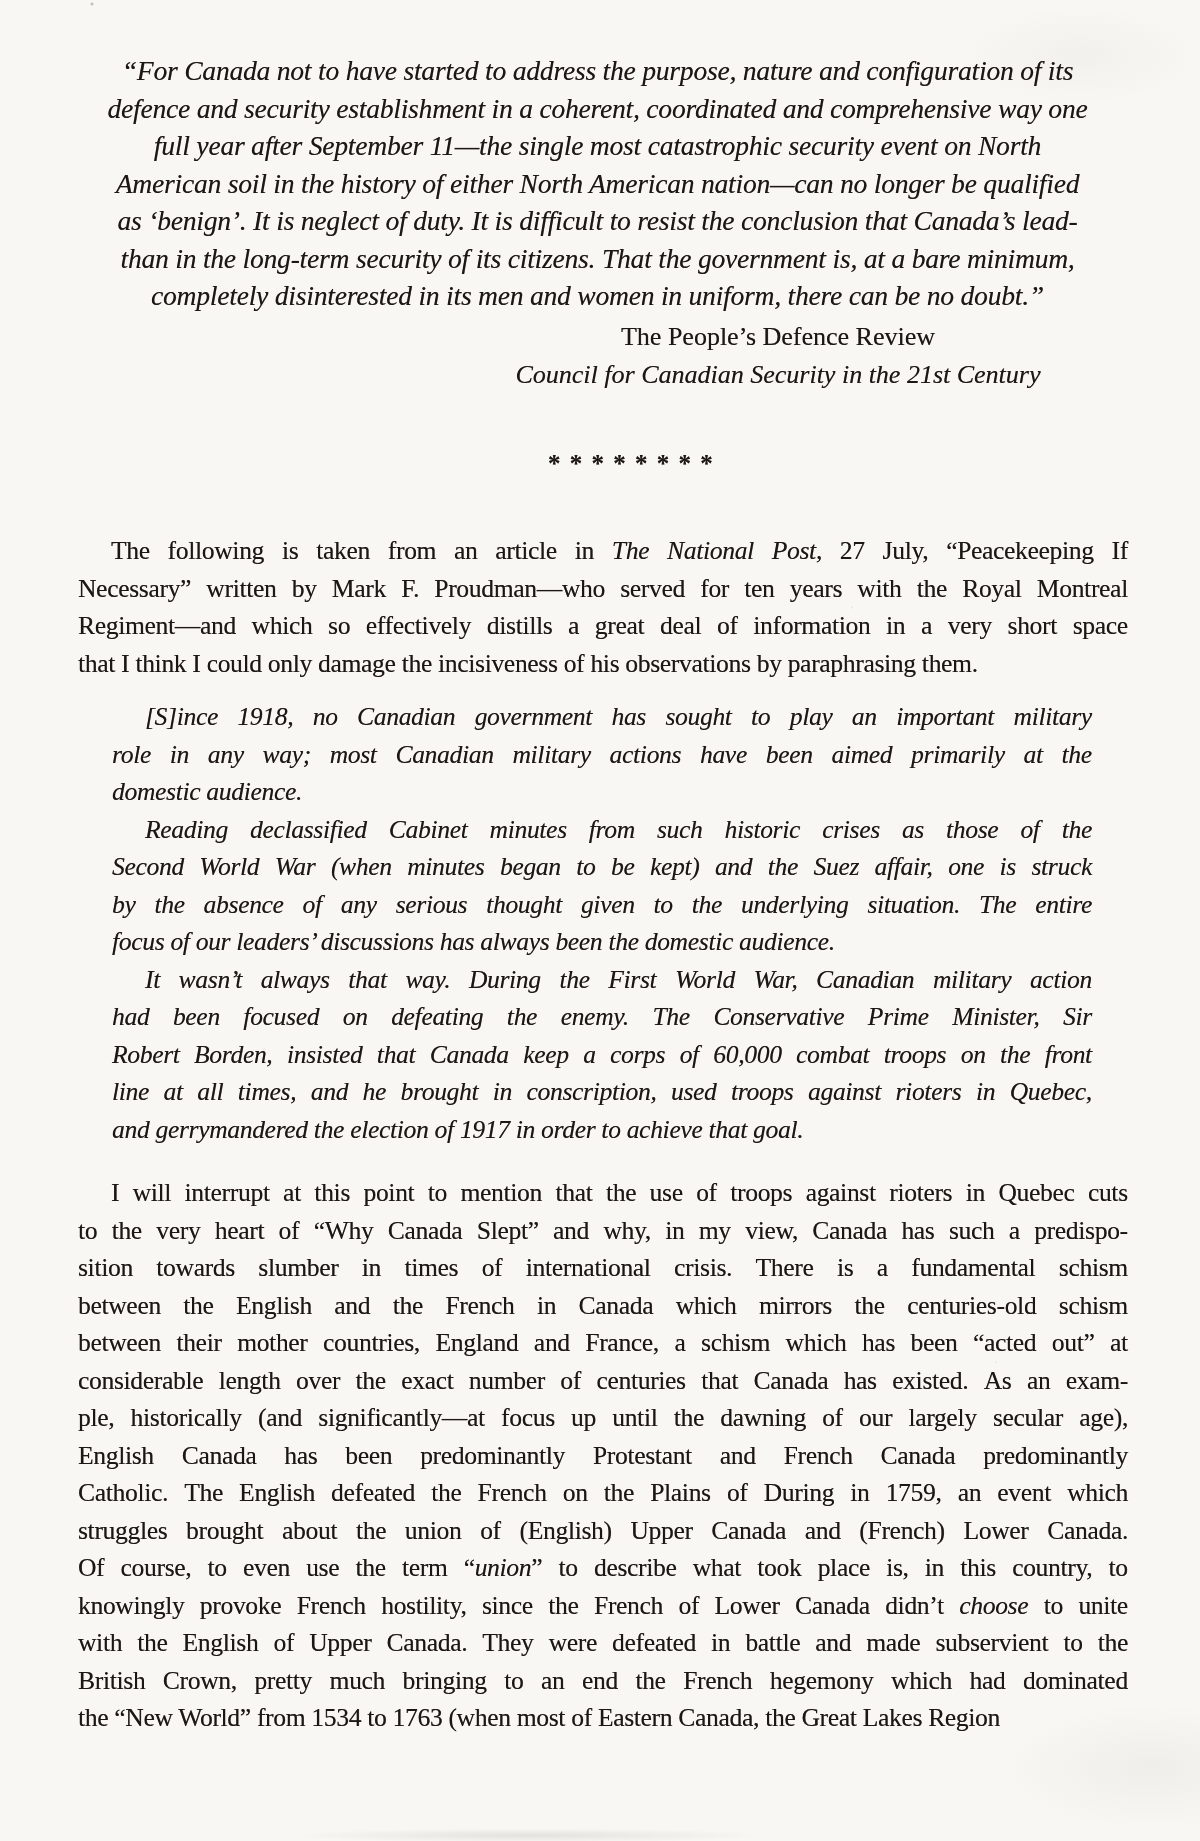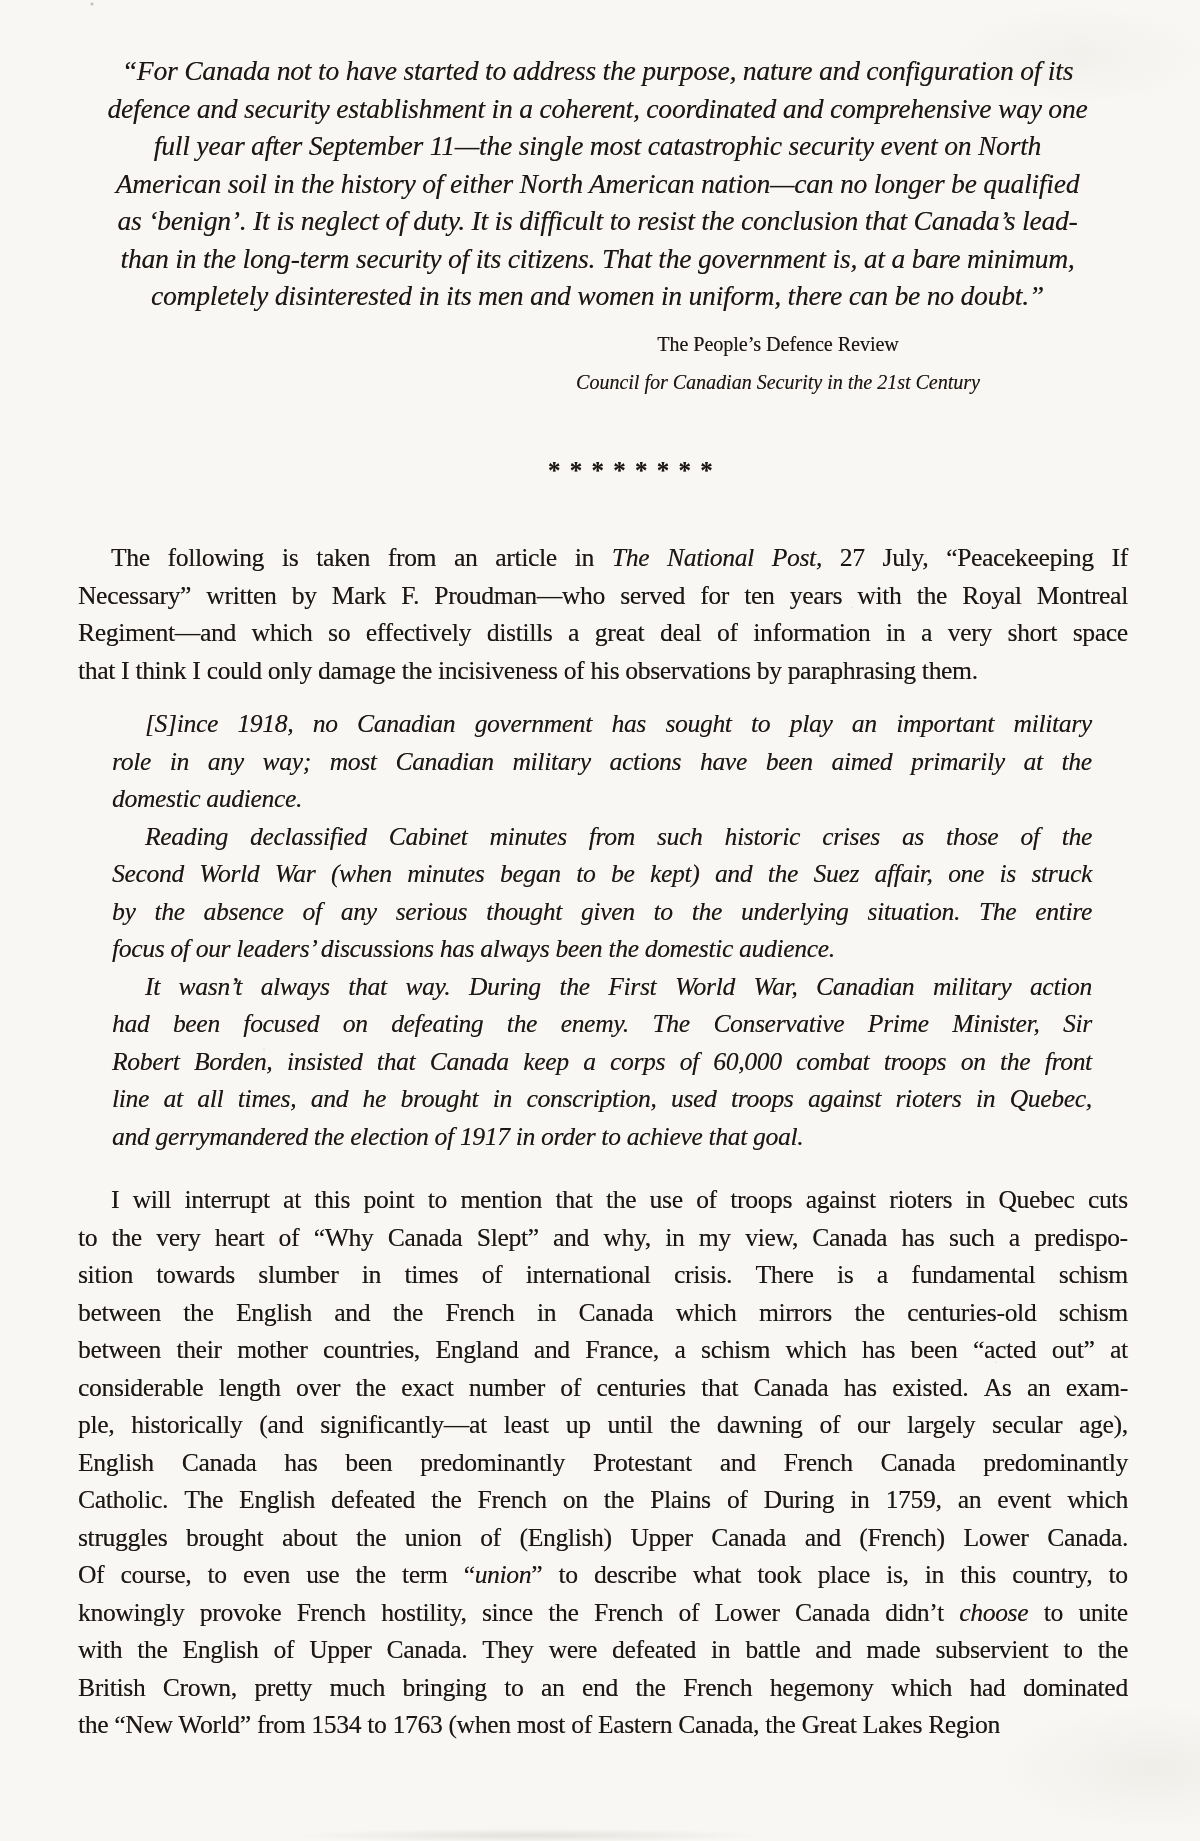--- a/index.html
+++ b/index.html
@@ -25,21 +25,21 @@
 
   
   .qblock{
     margin:52px 0 0 65px;width:1065px;
     font-style:italic;font-size:27.5px;line-height:37.5px;
     letter-spacing:-0.2px;
   }
   .cline{text-align:center;white-space:nowrap;}
 
   
-  .attr{margin:10px 0 0 428px;width:700px;text-align:center;font-size:20px;line-height:38px;}
+  .attr{margin:3px 0 0 428px;width:700px;text-align:center;font-size:26px;line-height:38px;}
   .attr-org{font-style:italic;}
 
   
   .divider{
     margin:51px 0 0 78px;width:1050px;padding-left:28px;box-sizing:content-box;
     text-align:center;font-size:25px;font-weight:bold;letter-spacing:1.5px;
     line-height:37.5px;
   }
 
   
@@ -382,21 +382,21 @@
         <span class="word"><span>existed.</span></span>
         <span class="word"><span>As</span></span>
         <span class="word"><span>an</span></span>
         <span class="word"><span>exam-</span></span>
       </div>
       <div class="jline">
         <span class="word"><span>ple,</span></span>
         <span class="word"><span>historically</span></span>
         <span class="word"><span>(and</span></span>
         <span class="word"><span>significantly—at</span></span>
-        <span class="word"><span>least</span></span>
+        <span class="word"><span>focus</span></span>
         <span class="word"><span>up</span></span>
         <span class="word"><span>until</span></span>
         <span class="word"><span>the</span></span>
         <span class="word"><span>dawning</span></span>
         <span class="word"><span>of</span></span>
         <span class="word"><span>our</span></span>
         <span class="word"><span>largely</span></span>
         <span class="word"><span>secular</span></span>
         <span class="word"><span>age),</span></span>
       </div>

